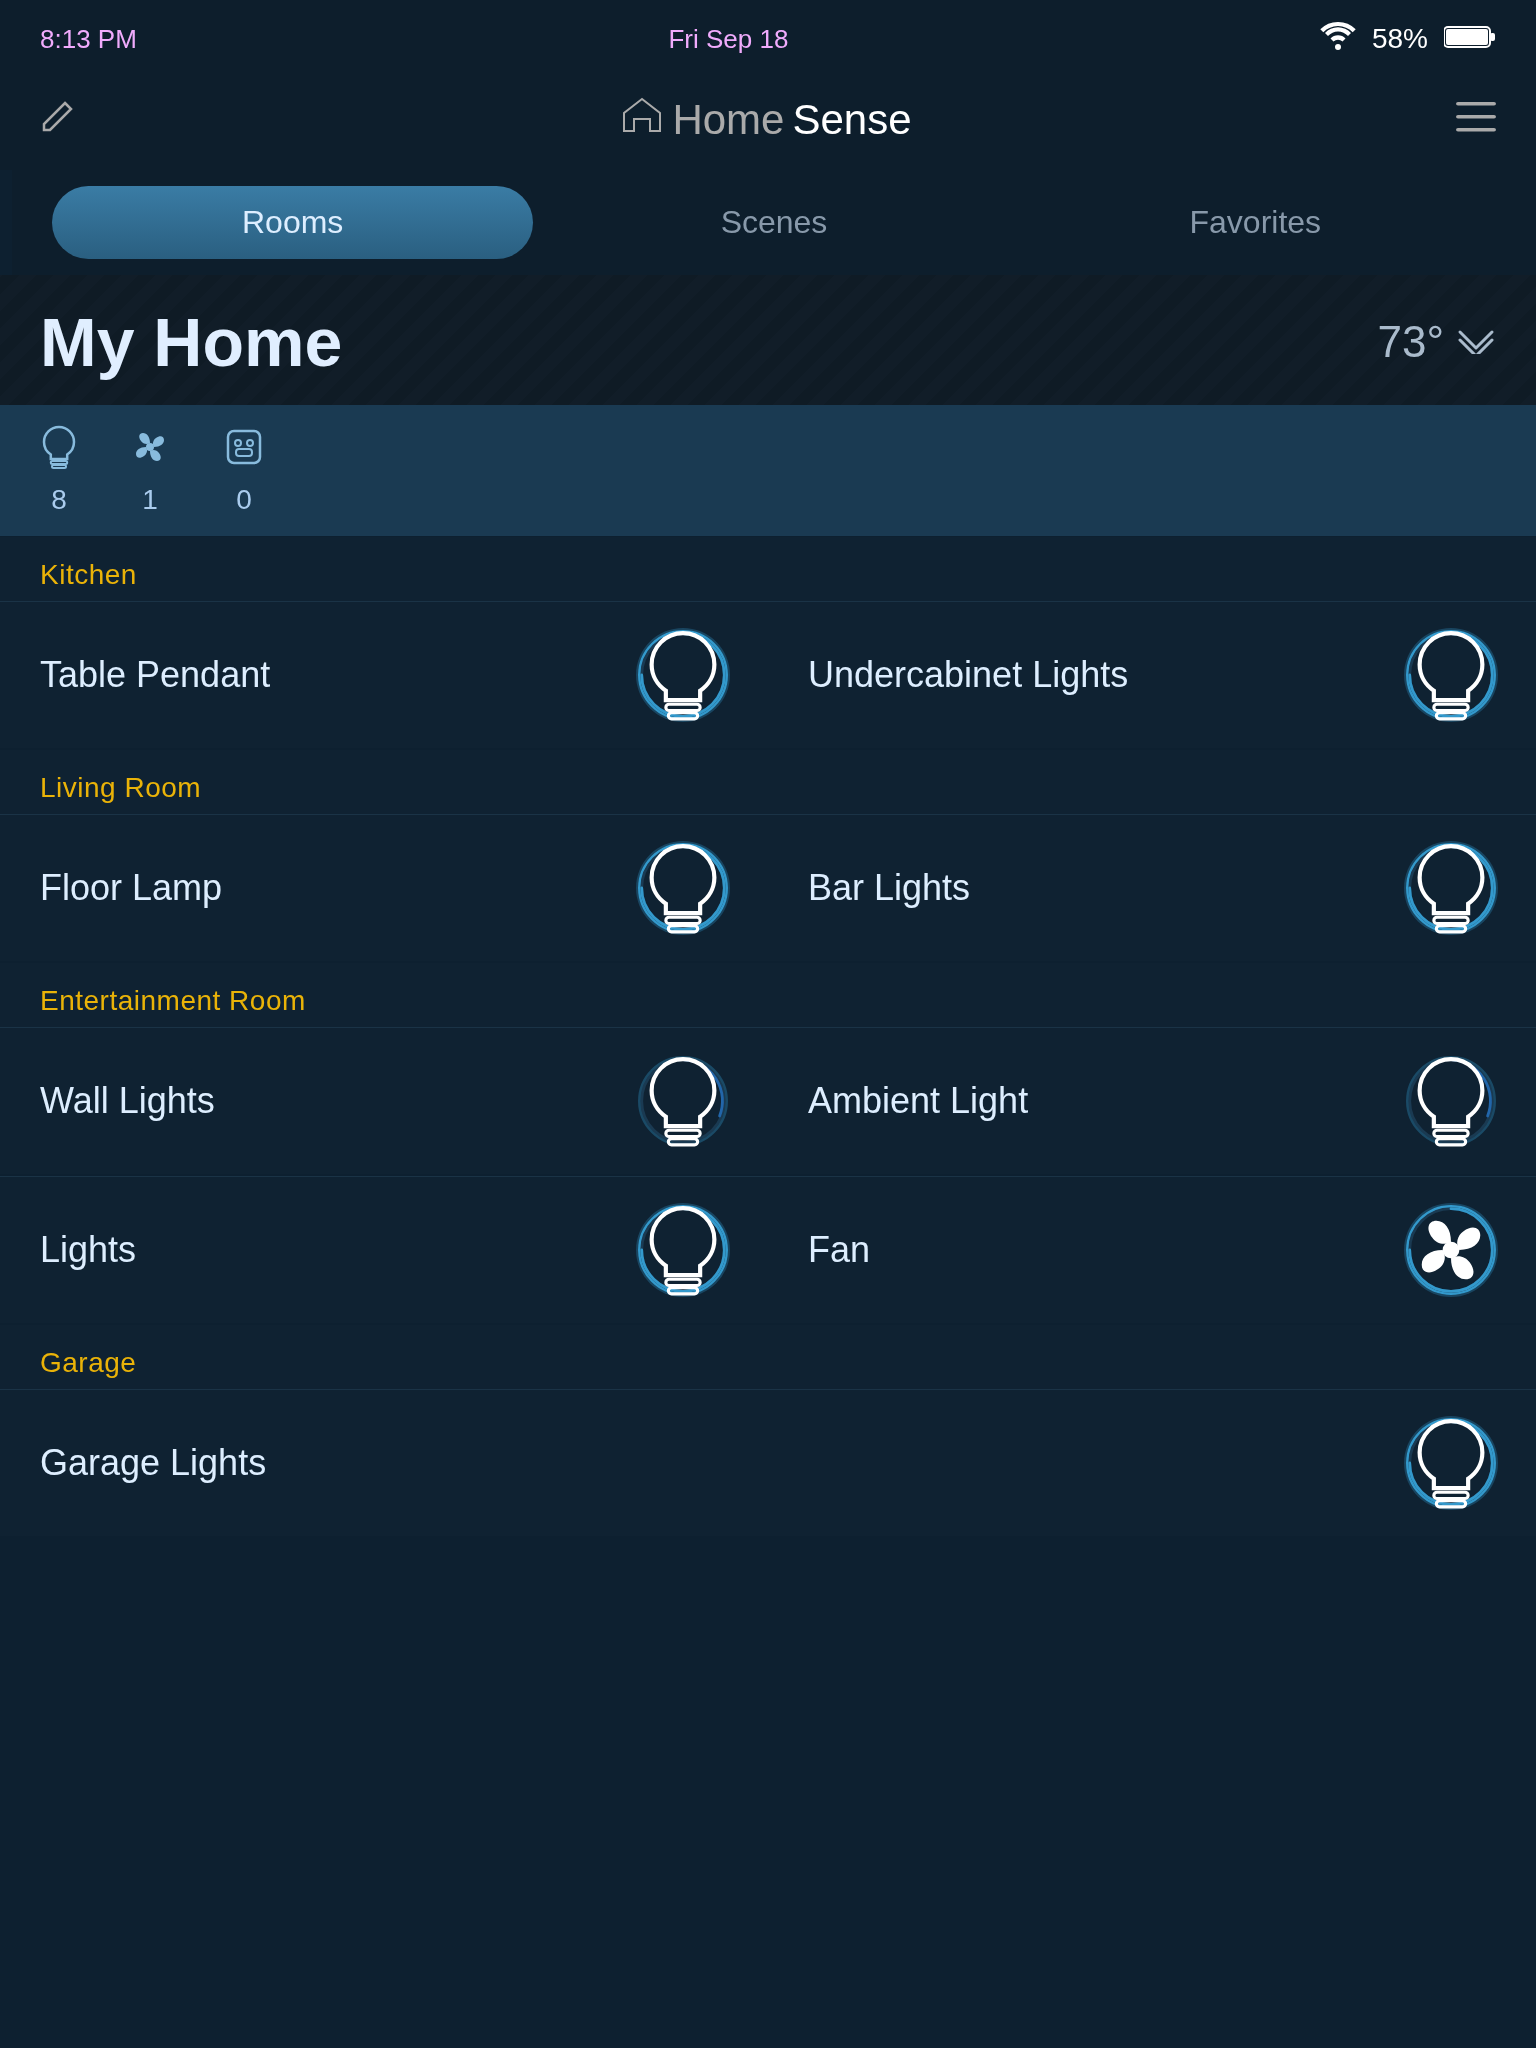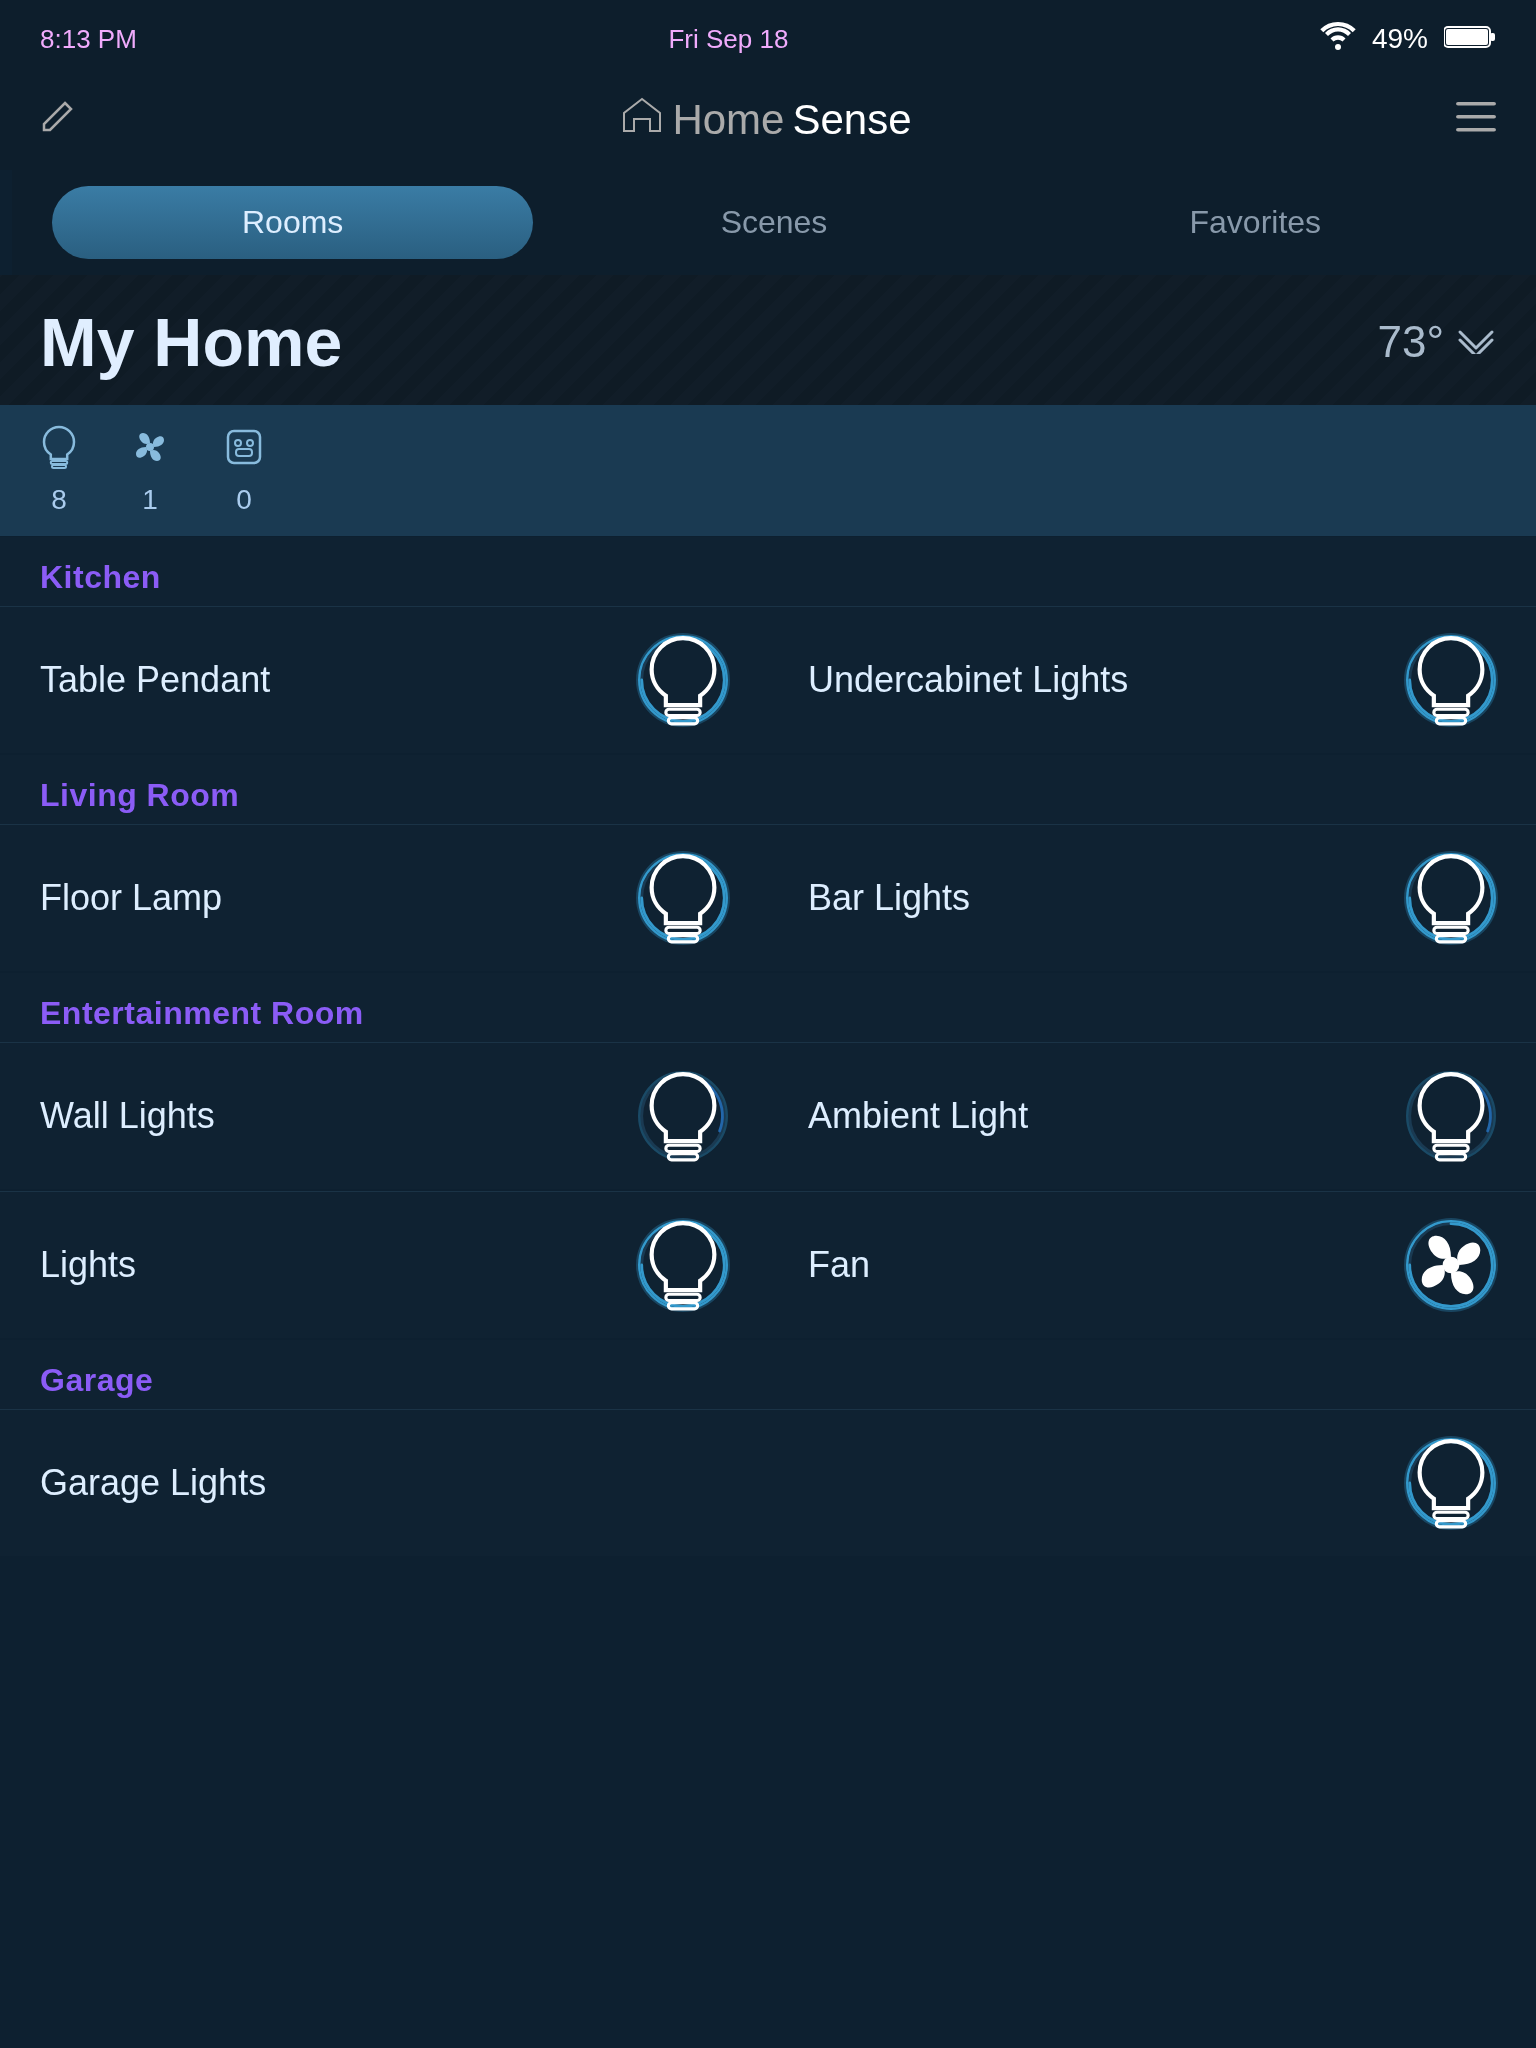--- a/index.html
+++ b/index.html
@@ -155,23 +155,23 @@
       font-size: 28px;
       color: #aaccee;
     }
 
     
     .room-section {
       background: #0f2232;
     }
     .room-label {
       padding: 22px 40px 10px 40px;
-      font-size: 32px;
-      color: #8b5cf6;
-      font-weight: 700;
+      font-size: 28px;
+      color: #eab308;
+      font-weight: 400;
       letter-spacing: 0.5px;
     }
 
     
     .devices-grid {
       display: grid;
       grid-template-columns: 1fr 1fr;
     }
     .device-row {
       display: flex;
@@ -253,21 +253,21 @@
 
 <div class="status-bar">
   <span class="status-time">8:13 PM</span>
   <span class="status-time">Fri Sep 18</span>
   <div class="status-right">
     <span class="wifi-icon">
       <svg width="36" height="28" viewBox="0 0 36 28" fill="white">
         <path d="M18 22a3 3 0 1 1 0 6 3 3 0 0 1 0-6zm-7.5-5.5a10.5 10.5 0 0 1 15 0l-3 3a6.5 6.5 0 0 0-9 0l-3-3zm-5.5-5.5a17.5 17.5 0 0 1 26 0l-3 3a13.5 13.5 0 0 0-20 0l-3-3zM18 0a25 25 0 0 1 17.7 7.3l-3 3A21 21 0 0 0 18 4 21 21 0 0 0 3.3 10.3l-3-3A25 25 0 0 1 18 0z"></path>
       </svg>
     </span>
-    <span class="battery-percent">49%</span>
+    <span class="battery-percent">58%</span>
     <span>
       <svg width="52" height="28" viewBox="0 0 52 28" fill="white">
         <rect x="0" y="4" width="46" height="20" rx="4" ry="4" stroke="white" stroke-width="2" fill="none"></rect>
         <rect x="2" y="6" width="42" height="16" rx="2" fill="white"></rect>
         <rect x="46" y="10" width="5" height="8" rx="2" fill="white"></rect>
       </svg>
     </span>
   </div>
 </div>
 

